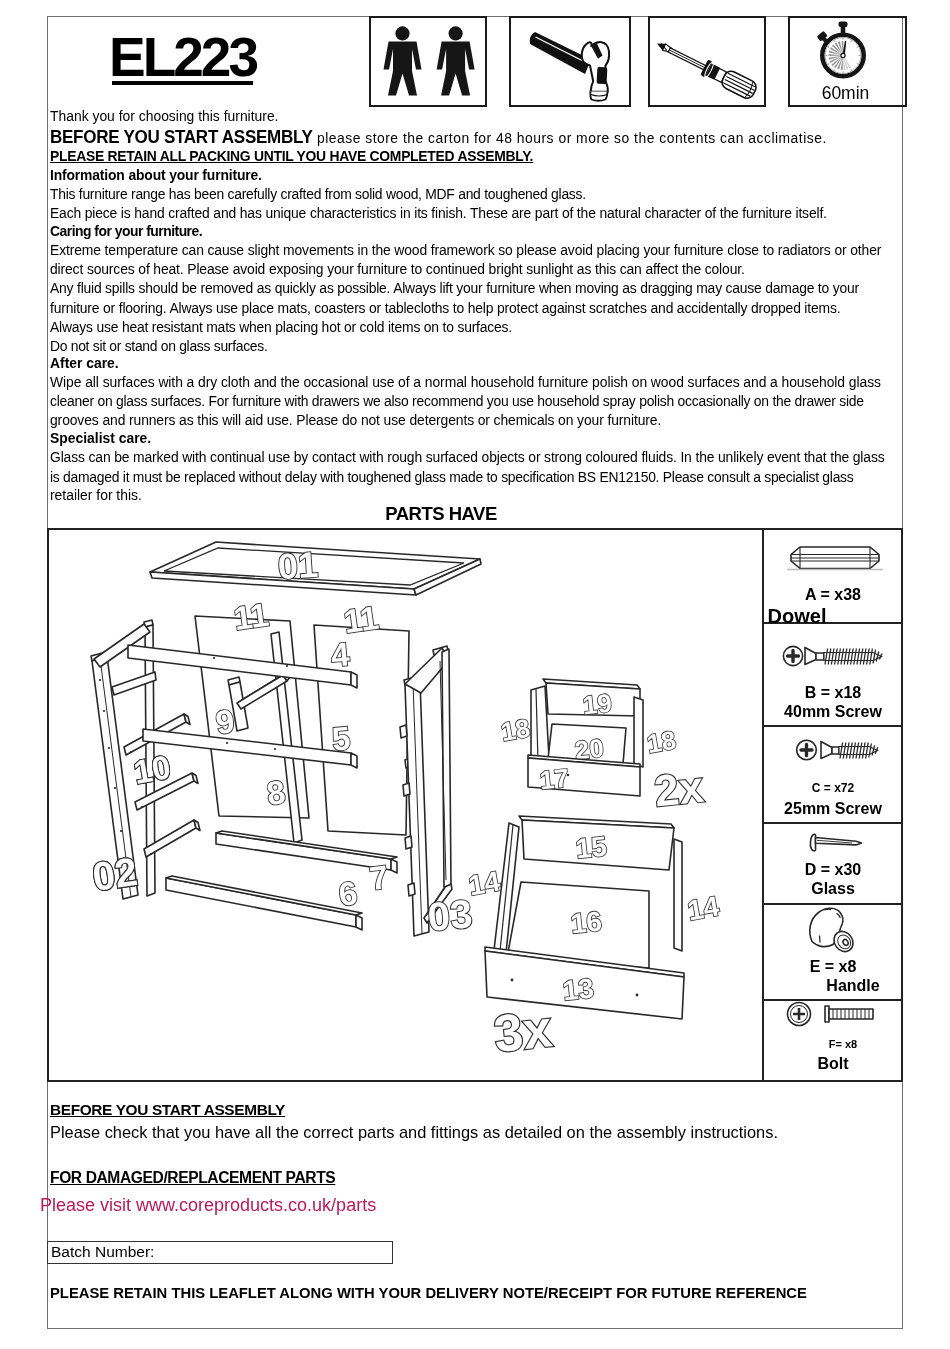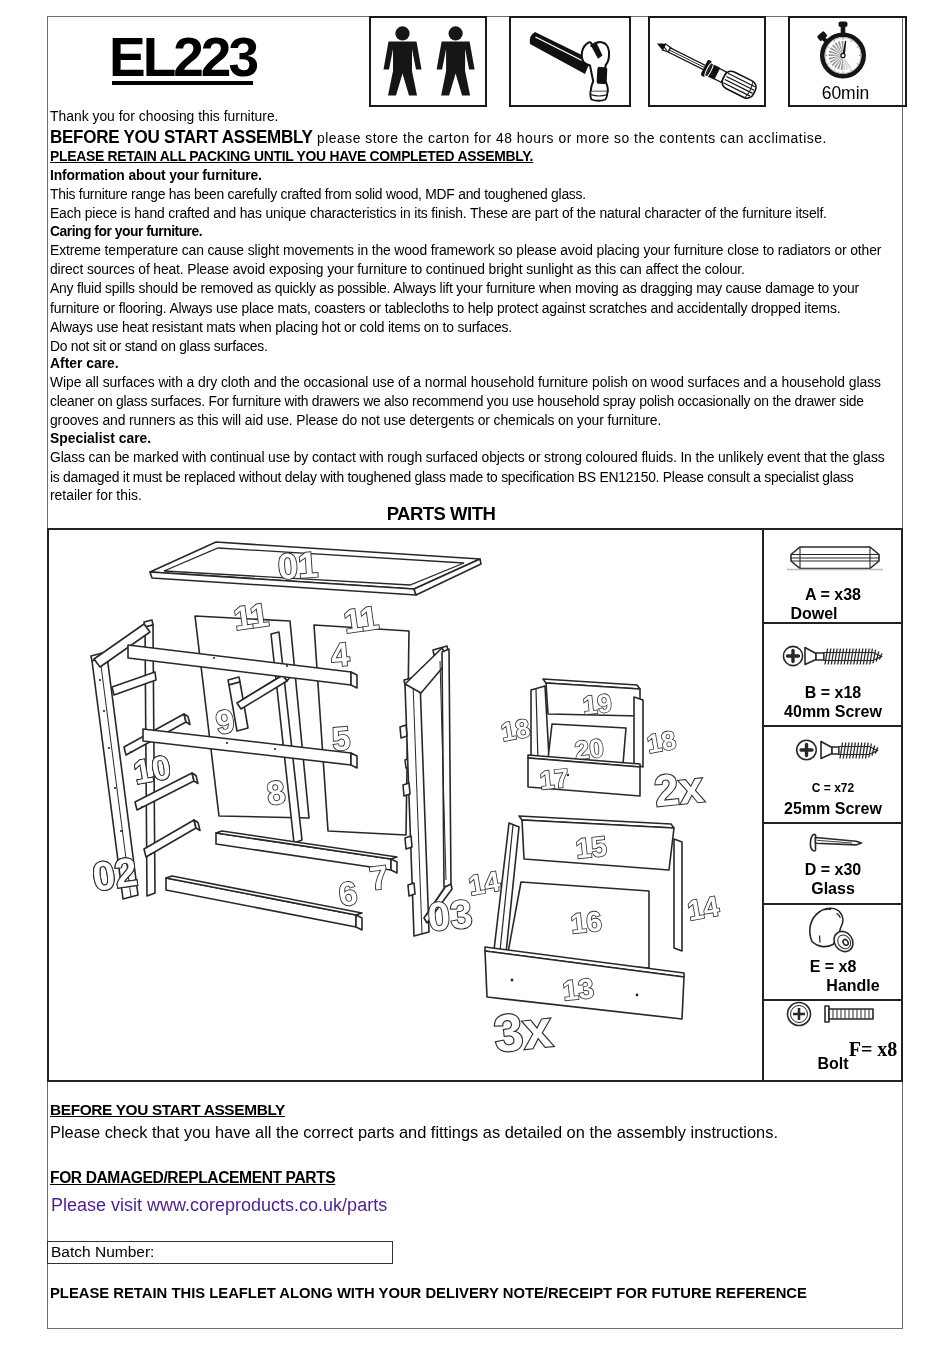--- a/index.html
+++ b/index.html
@@ -124,21 +124,21 @@
 <div id="tl13" class="abs t b" style="left:50px;top:354.4px;">After care.</div>
 <div id="tl14" class="abs t" style="left:50px;top:372.8px;letter-spacing:-0.072px;">Wipe all surfaces with a dry cloth and the occasional use of a normal household furniture polish on wood surfaces and a household glass</div>
 <div id="tl15" class="abs t" style="left:50px;top:392.1px;letter-spacing:-0.268px;">cleaner on glass surfaces. For furniture with drawers we also recommend you use household spray polish occasionally on the drawer side</div>
 <div id="tl16" class="abs t" style="left:50px;top:411.3px;letter-spacing:-0.117px;">grooves and runners as this will aid use. Please do not use detergents or chemicals on your furniture.</div>
 <div id="tl17" class="abs t b" style="left:50px;top:429.1px;">Specialist care.</div>
 <div id="tl18" class="abs t" style="left:50px;top:448.4px;letter-spacing:-0.154px;">Glass can be marked with continual use by contact with rough surfaced objects or strong coloured fluids. In the unlikely event that the glass</div>
 <div id="tl19" class="abs t" style="left:50px;top:467.7px;letter-spacing:-0.278px;">is damaged it must be replaced without delay with toughened glass made to specification BS EN12150. Please consult a specialist glass</div>
 <div id="tl20" class="abs t" style="left:50px;top:485.5px;">retailer for this.</div>
 </div>
 
-<div class="abs b" style="left:441px;top:502.5px;font-size:18.5px;letter-spacing:-0.5px;transform:translateX(-50%);">PARTS WITH</div>
+<div class="abs b" style="left:441px;top:502.5px;font-size:18.5px;letter-spacing:-0.5px;transform:translateX(-50%);">PARTS HAVE</div>
 
 <svg id="diagram" class="abs" style="left:47px;top:528px;" width="856" height="554" viewBox="0 0 856 554">
   <style>
     .ln{fill:#fff;stroke:#282828;stroke-width:1.6;stroke-linejoin:round;}
     .lbl{font-family:"Liberation Sans",sans-serif;font-weight:bold;fill:#fff;stroke:#303030;paint-order:stroke;text-anchor:middle;}
   </style>
 
   <g>
       <rect x="1" y="1" width="854" height="552" fill="#fff" stroke="#222" stroke-width="2"></rect>
     </g>
@@ -422,37 +422,37 @@
         <line x1="806" y1="481" x2="806" y2="491"></line>
       <line x1="810" y1="481" x2="810" y2="491"></line>
         <line x1="814" y1="481" x2="814" y2="491"></line>
       <line x1="818" y1="481" x2="818" y2="491"></line>
         <line x1="822" y1="481" x2="822" y2="491"></line>
     </g>
   </g>
 </svg>
 
 <div class="abs b" style="left:833px;top:586px;font-size:16px;transform:translateX(-50%);">A = x38</div>
-<div class="abs b" style="left:814px;top:605px;font-size:16px;transform:translateX(-50%);">Dowel</div>
+<div class="abs b" style="left:797px;top:605px;font-size:20px;transform:translateX(-50%);">Dowel</div>
 <div class="abs b" style="left:833px;top:684px;font-size:16px;transform:translateX(-50%);">B = x18</div>
 <div class="abs b" style="left:833px;top:703px;font-size:16px;transform:translateX(-50%);">40mm Screw</div>
 <div class="abs b" style="left:833px;top:781px;font-size:12px;transform:translateX(-50%);">C = x72</div>
 <div class="abs b" style="left:833px;top:800px;font-size:16px;transform:translateX(-50%);">25mm Screw</div>
 <div class="abs b" style="left:833px;top:861px;font-size:16px;transform:translateX(-50%);">D = x30</div>
 <div class="abs b" style="left:833px;top:880px;font-size:16px;transform:translateX(-50%);">Glass</div>
 <div class="abs b" style="left:833px;top:958px;font-size:16px;transform:translateX(-50%);">E = x8</div>
 <div class="abs b" style="left:833px;top:977px;font-size:16px;transform:translateX(-50%);margin-left:20px;">Handle</div>
-<div class="abs b" style="left:873px;top:1038px;font-size:20px;transform:translateX(-50%);font-family:Liberation Serif, serif;">F= x8</div>
+<div class="abs b" style="left:843px;top:1038px;font-size:11px;transform:translateX(-50%);">F= x8</div>
 <div class="abs b" style="left:833px;top:1055px;font-size:16px;transform:translateX(-50%);">Bolt</div>
 
 <div id="f1" class="abs b u" style="left:50px;top:1100.5px;font-size:15.4px;letter-spacing:-0.35px;">BEFORE YOU START ASSEMBLY</div>
 
 <div id="f2" class="abs" style="left:50px;top:1122.5px;font-size:16.4px;">Please check that you have all the correct parts and fittings as detailed on the assembly instructions.</div>
 
 <div id="f3" class="abs b u" style="left:50px;top:1168.8px;font-size:15.6px;letter-spacing:-0.4px;text-decoration:underline;">FOR DAMAGED/REPLACEMENT PARTS</div>
 
-<div id="f4" class="abs" style="left:51px;top:1194.7px;font-size:18px;color:#4c1d95;">Please visit www.coreproducts.co.uk/parts</div>
+<div id="f4" class="abs" style="left:40px;top:1194.7px;font-size:18px;color:#be185d;">Please visit www.coreproducts.co.uk/parts</div>
 
 <div class="abs" style="left:47px;top:1240.5px;width:344px;height:21px;border:1.5px solid #333;"></div>
 
 <div id="f5" class="abs" style="left:51px;top:1242.5px;font-size:15.5px;">Batch Number:</div>
 
 <div id="f6" class="abs b" style="left:50px;top:1284.8px;font-size:14.8px;">PLEASE RETAIN THIS LEAFLET ALONG WITH YOUR DELIVERY NOTE/RECEIPT FOR FUTURE REFERENCE</div>
 
 </body></html>

